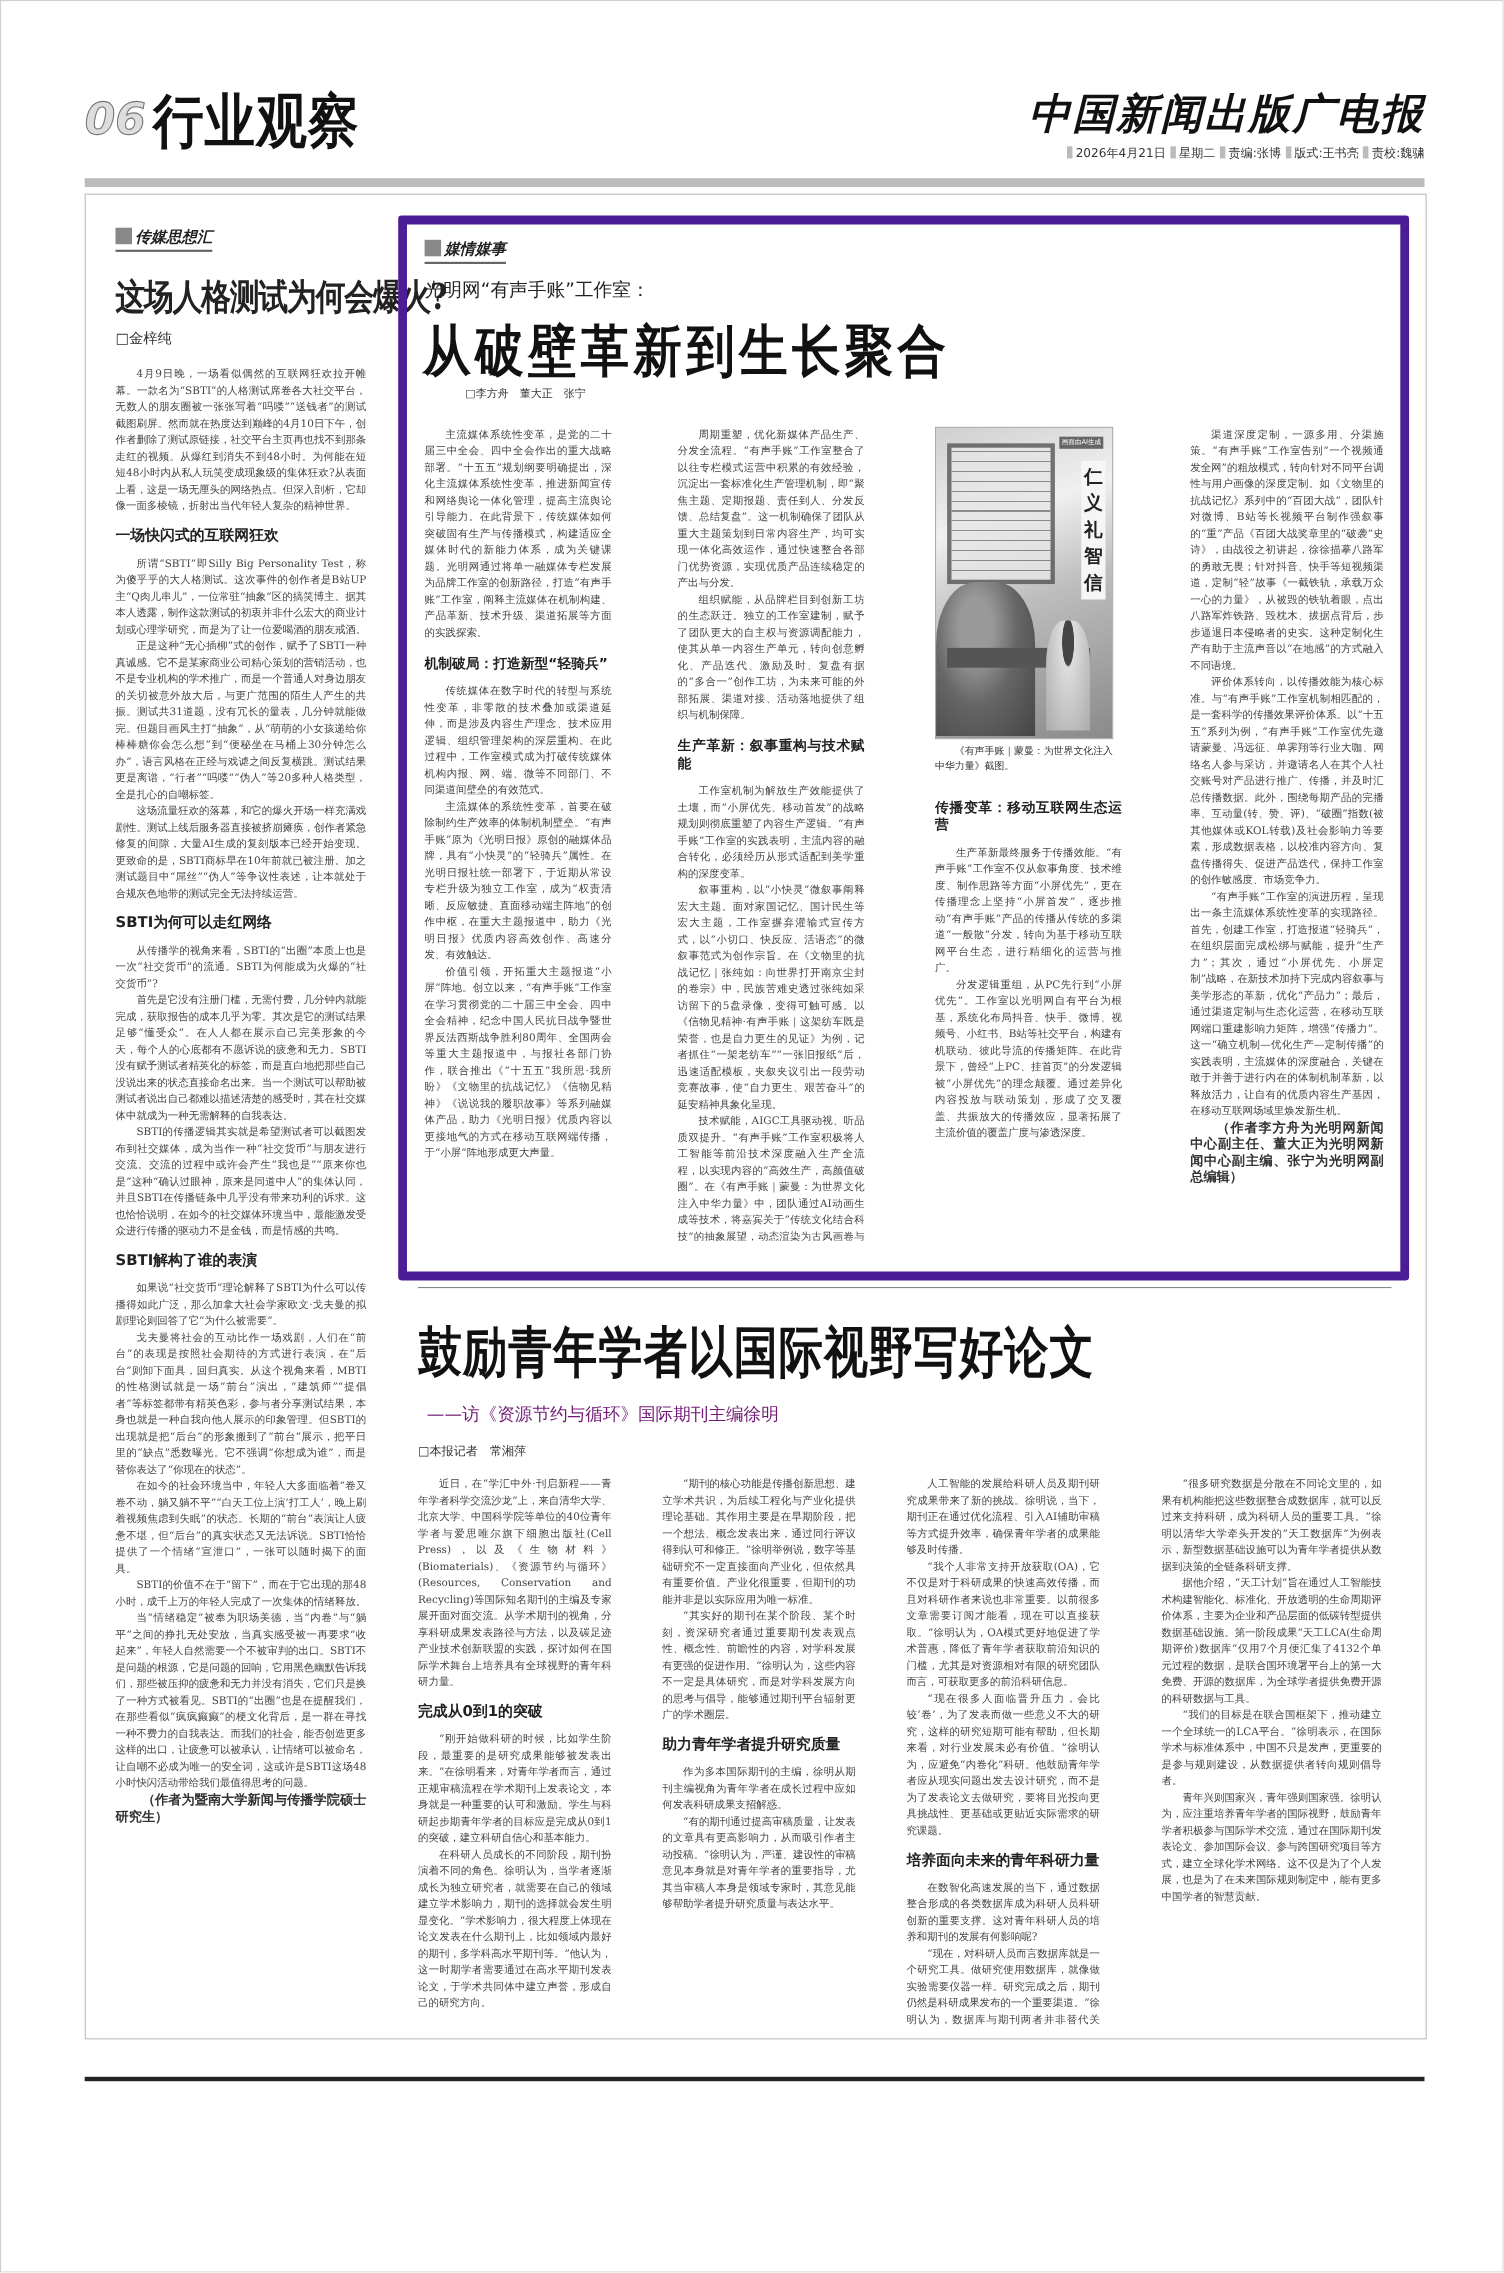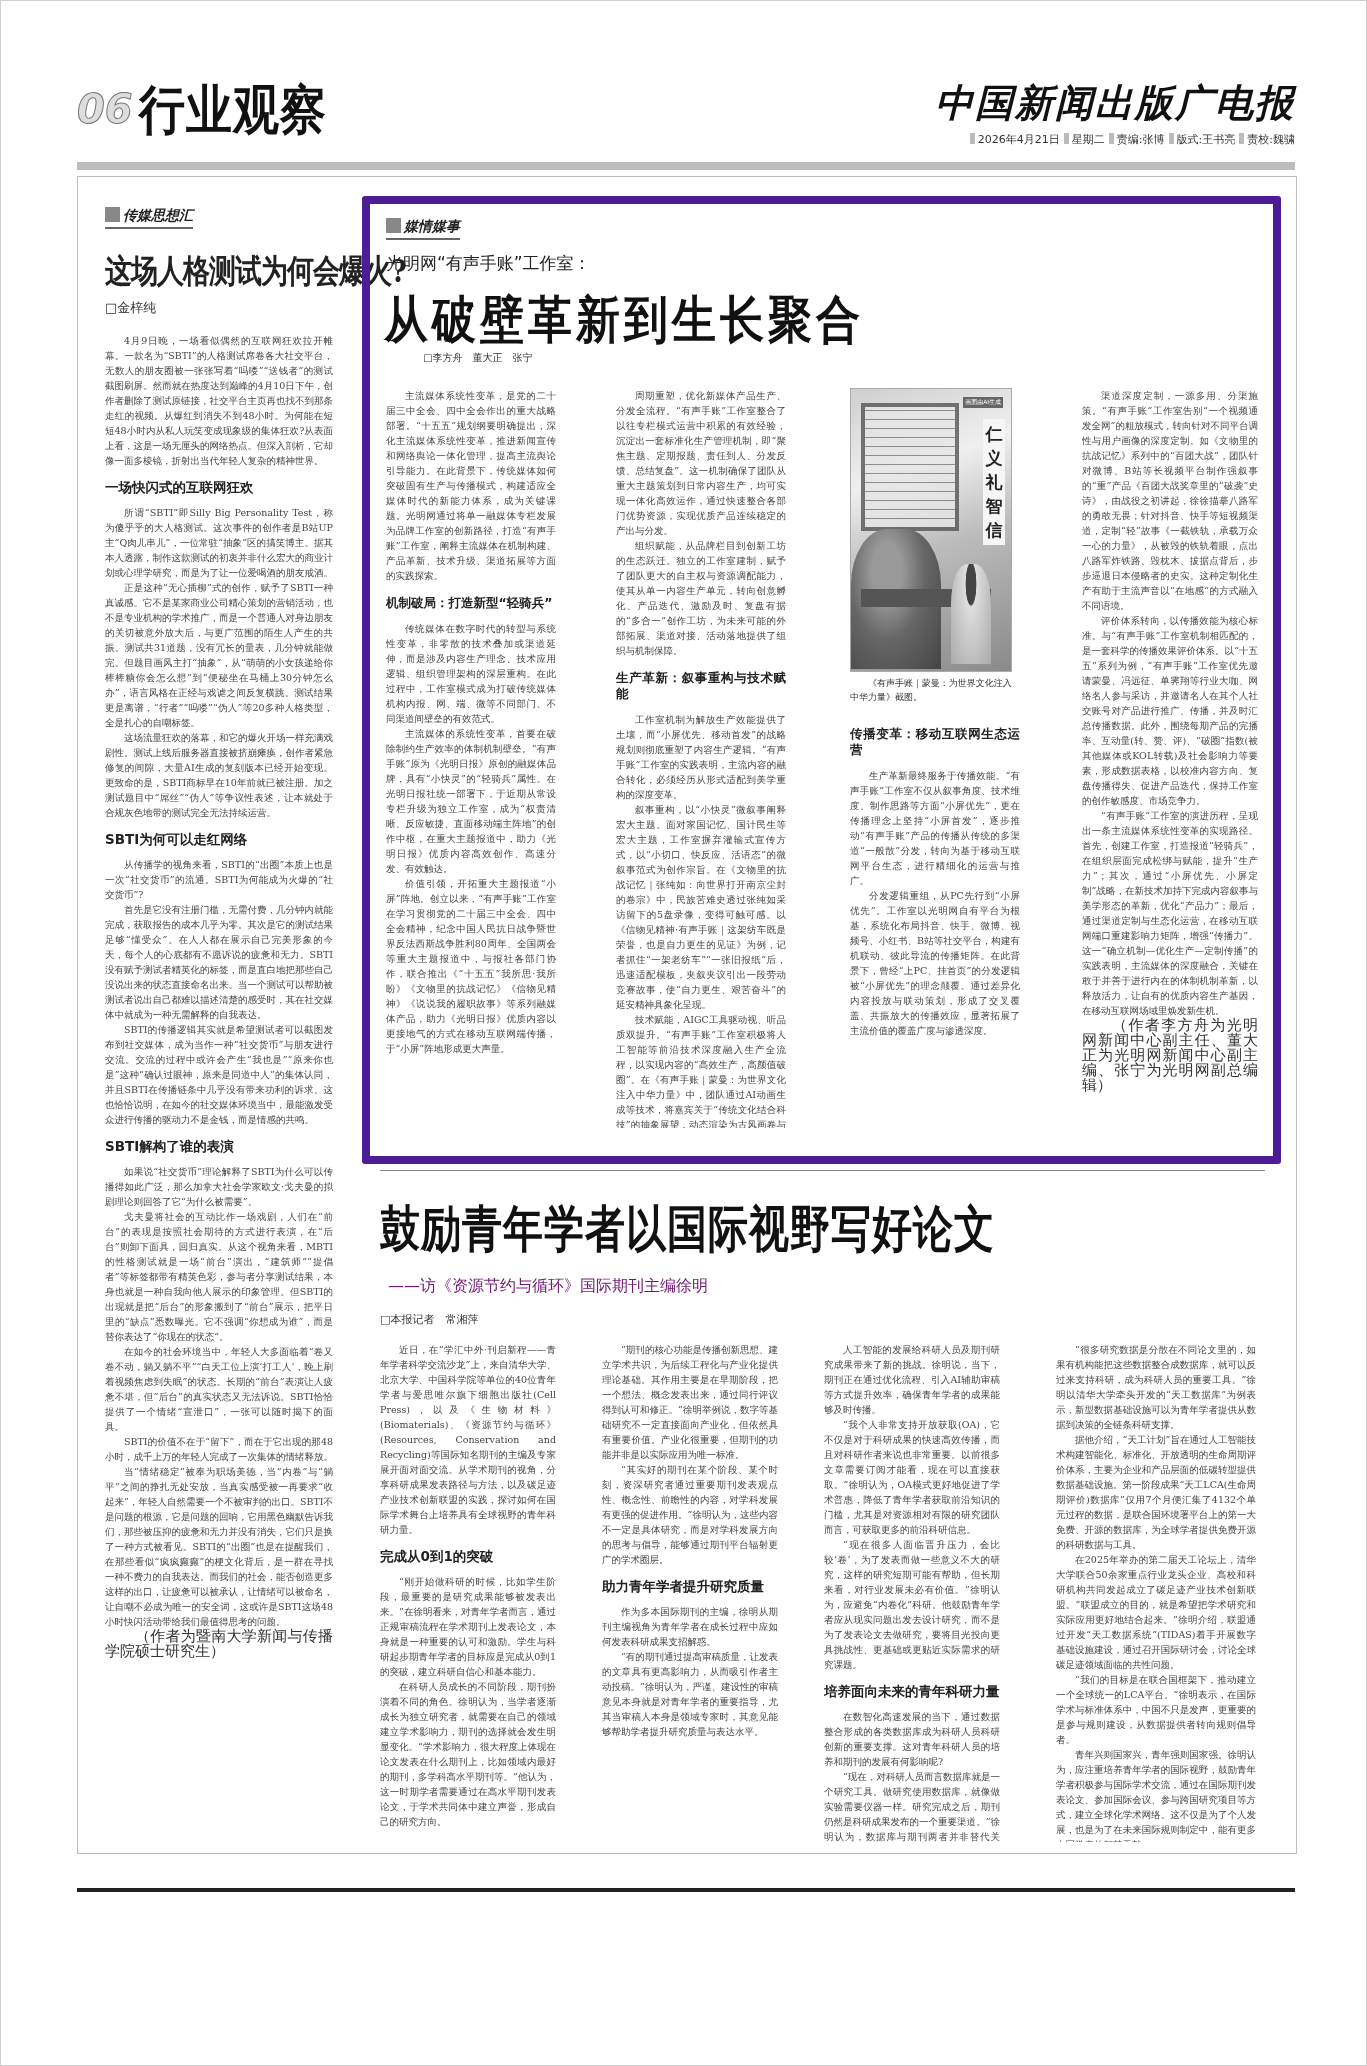--- a/index.html
+++ b/index.html
@@ -17,21 +17,21 @@
 
   
   .left{position:absolute;left:105px;top:205px;width:228px;}
   .kicker{font-family:"DejaVu Sans",sans-serif;font-weight:bold;font-size:14px;color:#222;display:inline-block;border-bottom:2px solid #666;padding-bottom:2px;font-style:italic;}
   .kicker::before{content:"";display:inline-block;width:15px;height:15px;background:#888;margin-right:3px;vertical-align:-2px;}
   .left-title{font-family:"DejaVu Serif",serif;font-weight:900;font-size:27px;line-height:34px;margin-top:22px;letter-spacing:-1px;white-space:nowrap;transform:scaleY(1.2);transform-origin:left top;}
   .byline{font-family:"DejaVu Sans",sans-serif;font-size:13px;margin-top:14px;color:#333;}
   .body-text{font-size:9.5px;line-height:15px;color:#444;text-align:justify;}
   .body-text p{margin:0;text-indent:2em;}
   .subhead{font-family:"DejaVu Sans",sans-serif;font-weight:bold;font-size:13.5px;color:#222;margin:12px 0 10px;}
-  .author-note{font-family:"DejaVu Sans",sans-serif;font-weight:normal;font-size:15px;line-height:15px;color:#333;text-indent:2em;}
+  .author-note{font-family:"DejaVu Sans",sans-serif;font-weight:bold;font-size:12px;line-height:15px;color:#333;text-indent:2em;}
 
   
   .feature{position:absolute;left:362px;top:196px;width:903px;height:952px;border:8px solid #4c1d95;border-radius:3px;}
   .f-kicker{position:absolute;left:16px;top:14px;}
   .f-sub{position:absolute;left:16px;top:48px;font-family:"DejaVu Sans",sans-serif;font-size:17px;color:#222;}
   .f-title{position:absolute;left:14px;top:82px;font-family:"DejaVu Serif",serif;font-weight:900;font-size:44px;letter-spacing:4px;color:#111;transform:scaleY(1.15);transform-origin:left top;white-space:nowrap;}
   .f-byline{position:absolute;left:16px;top:147px;font-family:"DejaVu Sans",sans-serif;font-size:10px;color:#333;margin-left:37px;}
   .fcol{position:absolute;top:184px;width:170px;}
   .fsub{font-family:"DejaVu Sans",sans-serif;font-weight:bold;font-size:12.5px;line-height:16px;margin:12px 0 10px;color:#222;}
   .photo{position:absolute;left:480px;top:184px;width:160px;height:282px;background:linear-gradient(160deg,#cfcfcf 0%,#f0f0f0 30%,#bdbdbd 55%,#8a8a8a 100%);border:1px solid #aaa;overflow:hidden;}
@@ -163,18 +163,17 @@
   <p>人工智能的发展给科研人员及期刊研究成果带来了新的挑战。徐明说，当下，期刊正在通过优化流程、引入AI辅助审稿等方式提升效率，确保青年学者的成果能够及时传播。</p>
   <p>“我个人非常支持开放获取(OA)，它不仅是对于科研成果的快速高效传播，而且对科研作者来说也非常重要。以前很多文章需要订阅才能看，现在可以直接获取。”徐明认为，OA模式更好地促进了学术普惠，降低了青年学者获取前沿知识的门槛，尤其是对资源相对有限的研究团队而言，可获取更多的前沿科研信息。</p>
   <p>“现在很多人面临晋升压力，会比较‘卷’，为了发表而做一些意义不大的研究，这样的研究短期可能有帮助，但长期来看，对行业发展未必有价值。”徐明认为，应避免“内卷化”科研。他鼓励青年学者应从现实问题出发去设计研究，而不是为了发表论文去做研究，要将目光投向更具挑战性、更基础或更贴近实际需求的研究课题。</p>
   <div class="subhead">培养面向未来的青年科研力量</div>
   <p>在数智化高速发展的当下，通过数据整合形成的各类数据库成为科研人员科研创新的重要支撑。这对青年科研人员的培养和期刊的发展有何影响呢?</p>
   <p>“现在，对科研人员而言数据库就是一个研究工具。做研究使用数据库，就像做实验需要仪器一样。研究完成之后，期刊仍然是科研成果发布的一个重要渠道。”徐明认为，数据库与期刊两者并非替代关系，而是科研链条上的不同环节。</p>
 </div>
 <div class="bcol body-text" style="left:1056px;width:200px;height:500px;overflow:hidden">
   <p>“很多研究数据是分散在不同论文里的，如果有机构能把这些数据整合成数据库，就可以反过来支持科研，成为科研人员的重要工具。”徐明以清华大学牵头开发的“天工数据库”为例表示，新型数据基础设施可以为青年学者提供从数据到决策的全链条科研支撑。</p>
   <p>据他介绍，“天工计划”旨在通过人工智能技术构建智能化、标准化、开放透明的生命周期评价体系，主要为企业和产品层面的低碳转型提供数据基础设施。第一阶段成果“天工LCA(生命周期评价)数据库”仅用7个月便汇集了4132个单元过程的数据，是联合国环境署平台上的第一大免费、开源的数据库，为全球学者提供免费开源的科研数据与工具。</p>
-  <p>在2025年举办的第二届天工论坛上，清华大学联合50余家重点行业龙头企业、高校和科研机构共同发起成立了碳足迹产业技术创新联盟。“联盟成立的目的，就是希望把学术研究和实际应用更好地结合起来。”徐明介绍，联盟通过开发“天工数据系统”(TIDAS)着手开展数字基础设施建设，通过召开国际研讨会，讨论全球碳足迹领域面临的共性问题。</p>
   <p>“我们的目标是在联合国框架下，推动建立一个全球统一的LCA平台。”徐明表示，在国际学术与标准体系中，中国不只是发声，更重要的是参与规则建设，从数据提供者转向规则倡导者。</p>
   <p>青年兴则国家兴，青年强则国家强。徐明认为，应注重培养青年学者的国际视野，鼓励青年学者积极参与国际学术交流，通过在国际期刊发表论文、参加国际会议、参与跨国研究项目等方式，建立全球化学术网络。这不仅是为了个人发展，也是为了在未来国际规则制定中，能有更多中国学者的智慧贡献。</p>
 </div>
 
 <div class="bottom-bar"></div>
 
 </body></html>

